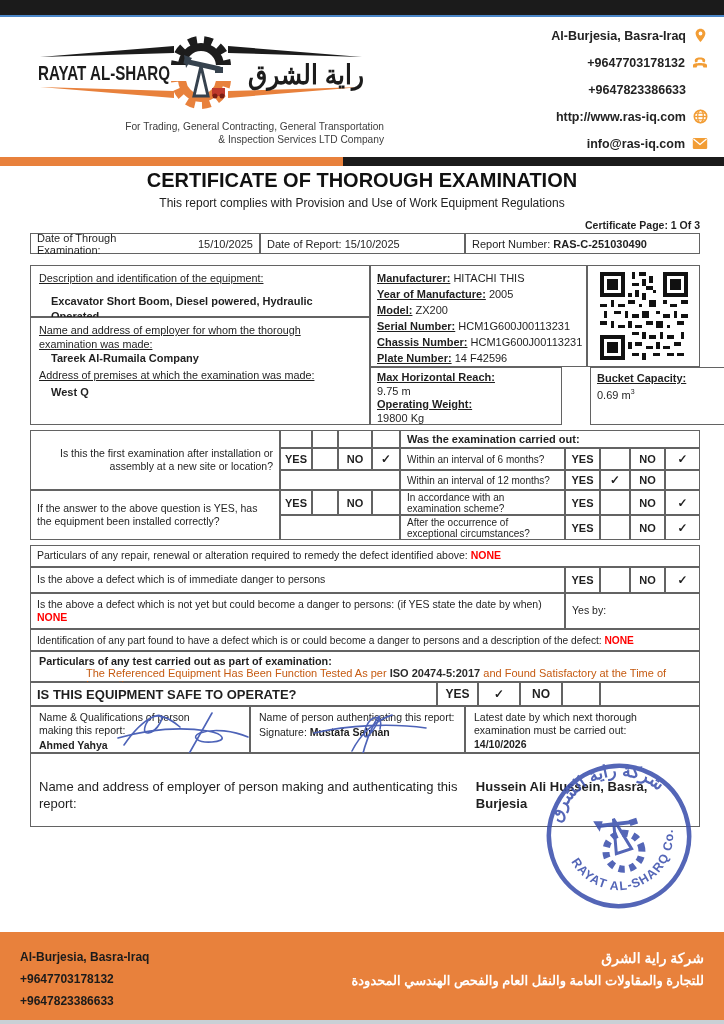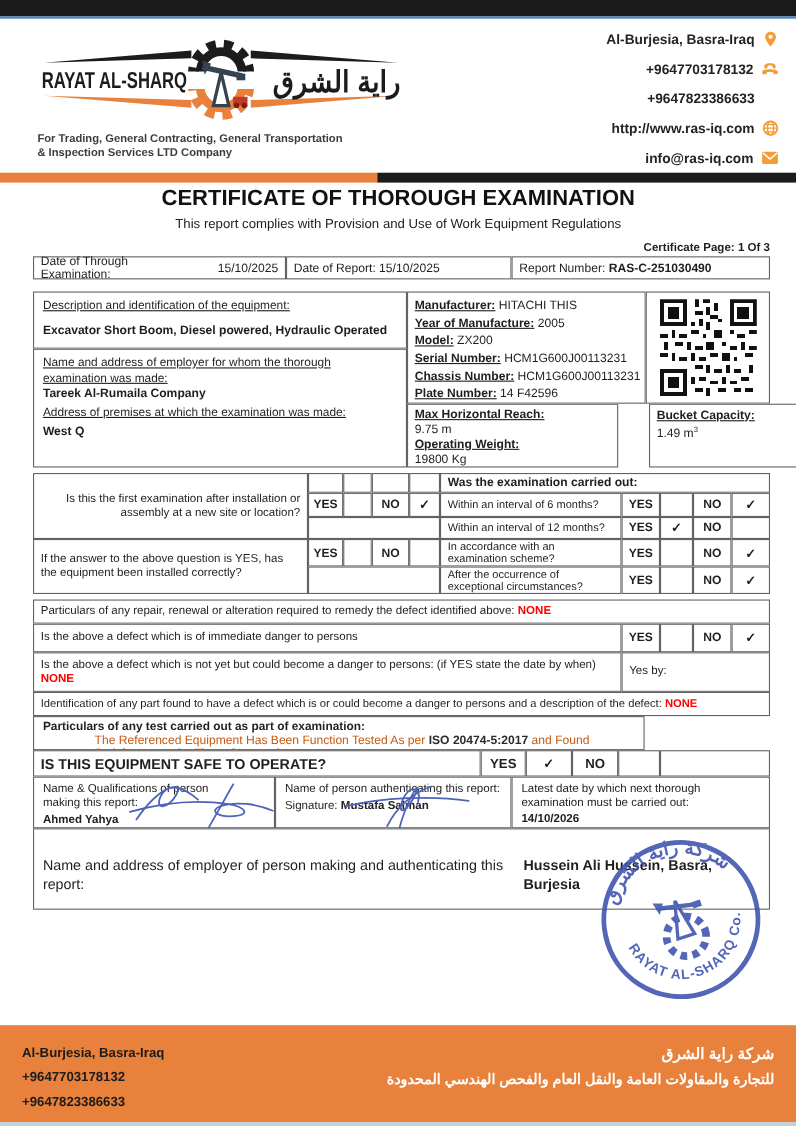--- a/index.html
+++ b/index.html
@@ -12,21 +12,21 @@
   .b{font-weight:bold;}
   .u{text-decoration:underline;}
   .red{color:#ff0000;font-weight:bold;}
   .tickcell{justify-content:center;padding:0;font-size:12px;font-weight:bold;}
   .qtext{font-size:10.5px;line-height:1.25;}
   .subq{font-size:10px;line-height:1.1;}
   .contact-line{display:flex;justify-content:flex-end;align-items:center;gap:7px;
         height:27px;font-size:12.5px;font-weight:bold;color:#232323;}
   .mline{line-height:16px;font-size:11px;white-space:nowrap;}
   .eqlabel{font-size:10.8px;line-height:14px;}
-  .eqval{font-size:11px;font-weight:bold;line-height:15px;}
+  .eqval{font-size:11px;font-weight:bold;line-height:15px;margin-left:12px;}
   .stamp-wrap{position:absolute;left:543px;top:760px;width:152px;height:152px;
         transform:rotate(-18deg);opacity:0.88;pointer-events:none;}
   .sig{position:absolute;pointer-events:none;}
   sup{font-size:7px;}
 </style>
 </head>
 <body>
 
 <div class="page">
 
@@ -65,21 +65,21 @@
         <polygon points="150,31 158,34 152,44" fill="#36424e"></polygon>
         <rect x="181" y="43" width="8" height="6" fill="#36424e"></rect>
         <rect x="178" y="64" width="13" height="8" fill="#c0392b"></rect>
         <circle cx="181" cy="72" r="2.5" fill="#7a1f13"></circle>
         <circle cx="188" cy="72" r="2.5" fill="#7a1f13"></circle>
       </g>
 
       <text x="4" y="56" font-size="21" font-weight="bold" fill="#1c1c1c" textLength="132" lengthAdjust="spacingAndGlyphs">RAYAT AL-SHARQ</text>
       <text x="330" y="60" text-anchor="end" font-size="27" font-weight="bold" fill="#1c1c1c" textLength="116" lengthAdjust="spacingAndGlyphs">راية الشرق</text>
     </svg>
-    <div class="abs" style="left:0;top:96px;width:334px;text-align:left;font-size:10.2px;font-weight:bold;color:#3d3d3d;line-height:13px;">
+    <div class="abs" style="left:16px;top:96px;width:334px;text-align:right;font-size:10.2px;font-weight:normal;color:#3d3d3d;line-height:13px;">
       <div>For Trading, General Contracting, General Transportation</div>
       <div>&amp; Inspection Services LTD Company</div>
     </div>
   </div>
 
   <div class="abs" style="right:16px;top:22px;width:250px;">
     <div class="contact-line">
       <span>Al-Burjesia, Basra-Iraq</span>
       <svg width="15" height="15" viewBox="0 0 15 15">
         <path fill="#F29D35" fill-rule="evenodd" d="M7.5 0.8 C4.6 0.8 2.6 3 2.6 5.6 C2.6 8.9 7.5 14.2 7.5 14.2 C7.5 14.2 12.4 8.9 12.4 5.6 C12.4 3 10.4 0.8 7.5 0.8 Z M7.5 7.4 A1.9 1.9 0 1 1 7.5 3.6 A1.9 1.9 0 0 1 7.5 7.4 Z"></path>
@@ -166,21 +166,21 @@
   </div>
 
   <div class="cell" style="left:370px;top:367px;width:192px;height:58px;align-items:flex-start;padding:3px 6px;flex-direction:column;">
     <span class="b u" style="font-size:11px;line-height:13.5px;">Max Horizontal Reach:</span>
     <span style="font-size:11px;line-height:13.5px;">9.75 m</span>
     <span class="b u" style="font-size:11px;line-height:13.5px;">Operating Weight:</span>
     <span style="font-size:11px;line-height:13.5px;">19800 Kg</span>
   </div>
   <div class="cell" style="left:562px;top:367px;width:138px;height:58px;align-items:flex-start;padding:3px 6px;flex-direction:column;margin-left:28px;">
     <span class="b u" style="font-size:11px;line-height:14px;">Bucket Capacity:</span>
-    <span style="font-size:11px;line-height:14px;"><span>1.49 m</span><sup>3</sup></span>
+    <span style="font-size:11px;line-height:14px;"><span>0.69 m</span><sup>3</sup></span>
   </div>
 
   <div class="cell qtext" style="left:30px;top:430px;width:250px;height:60px;text-align:right;">
     <span>Is this the first examination after installation or assembly at a new site or location?</span>
   </div>
   <div class="cell" style="left:280px;top:430px;width:32px;height:18px;"></div>
   <div class="cell" style="left:312px;top:430px;width:26px;height:18px;"></div>
   <div class="cell" style="left:338px;top:430px;width:34px;height:18px;"></div>
   <div class="cell" style="left:372px;top:430px;width:28px;height:18px;"></div>
   <div class="cell center b" style="left:280px;top:448px;width:32px;height:22px;">
@@ -307,21 +307,21 @@
   </div>
   <div class="cell qtext" style="left:565px;top:593px;width:135px;height:36px;">
     <span>Yes by:</span>
   </div>
 
   <div class="cell" style="left:30px;top:629px;width:670px;height:22px;font-size:10.2px;white-space:nowrap;">
     <span>Identification of any part found to have a defect which is or could become a danger to persons and a description of the defect:</span>&nbsp;
     <span class="red">NONE</span>
   </div>
 
-  <div class="cell" style="left:30px;top:651px;width:556px;height:31px;align-items:flex-start;flex-direction:column;padding:3px 8px;">
+  <div class="cell" style="left:30px;top:651px;width:670px;height:31px;align-items:flex-start;flex-direction:column;padding:3px 8px;">
     <span style="font-size:10.8px;font-weight:bold;">Particulars of any test carried out as part of examination:</span>
     <span style="font-size:11px;margin-left:47px;color:#C55A11;"><span>The Referenced Equipment Has Been Function Tested As per </span><span class="b" style="color:#2b2b2b;">ISO 20474-5:2017</span><span> and Found Satisfactory at the Time of Inspection.</span></span>
   </div>
 
   <div class="cell" style="left:30px;top:682px;width:407px;height:24px;font-size:13px;font-weight:bold;">
     <span>IS THIS EQUIPMENT SAFE TO OPERATE?</span>
   </div>
   <div class="cell center b" style="left:437px;top:682px;width:41px;height:24px;font-size:12px;">
       <span>YES</span>
     </div>

